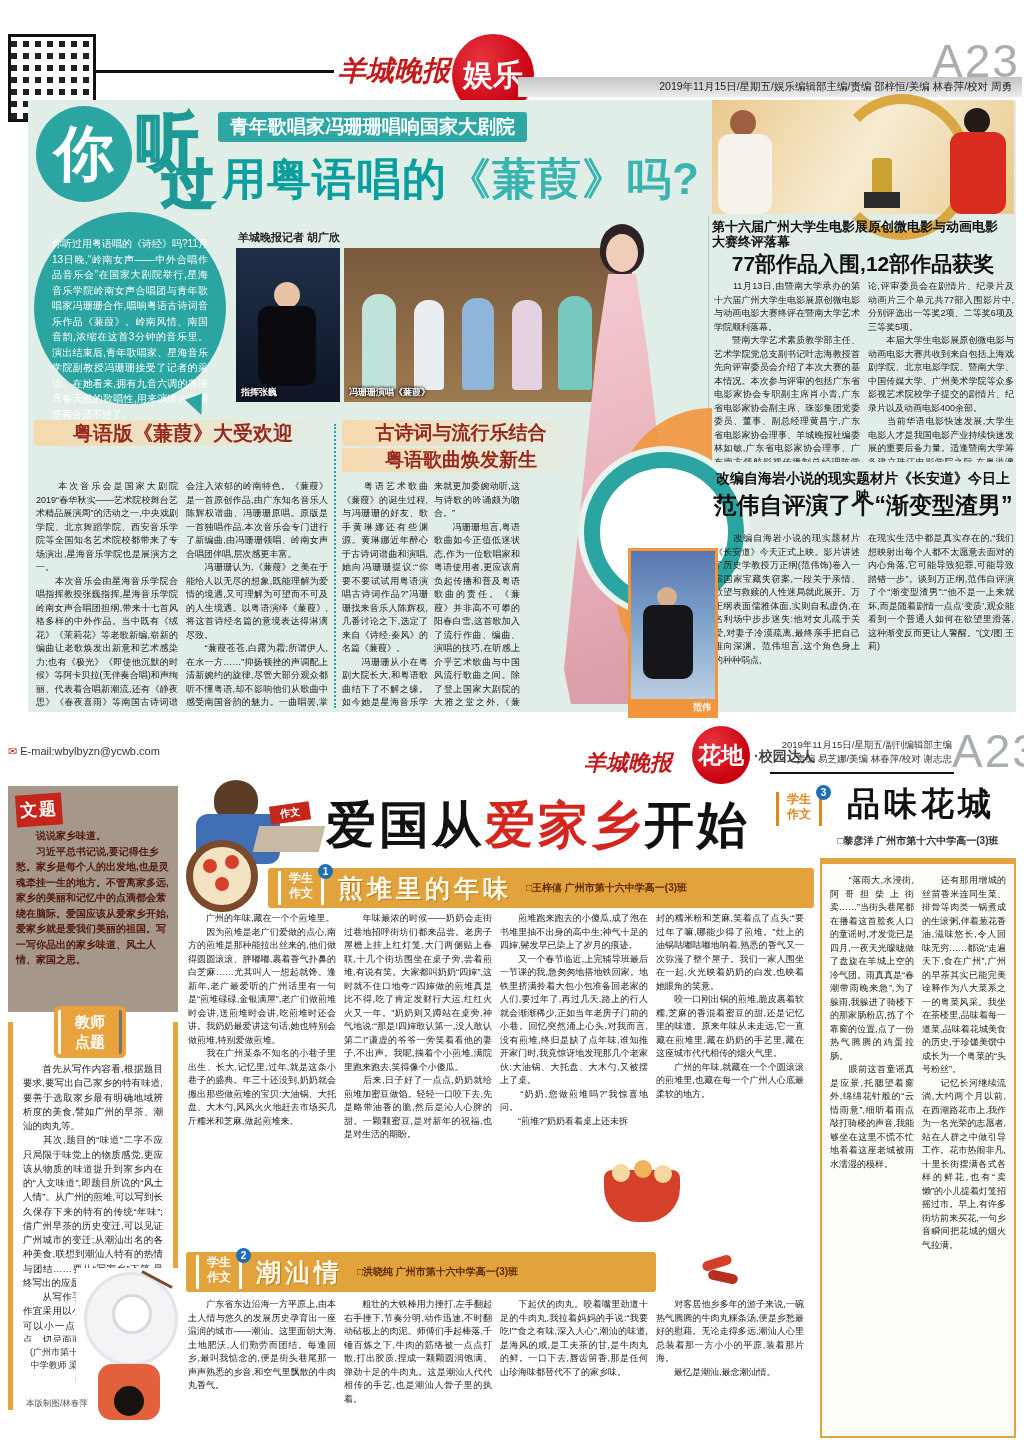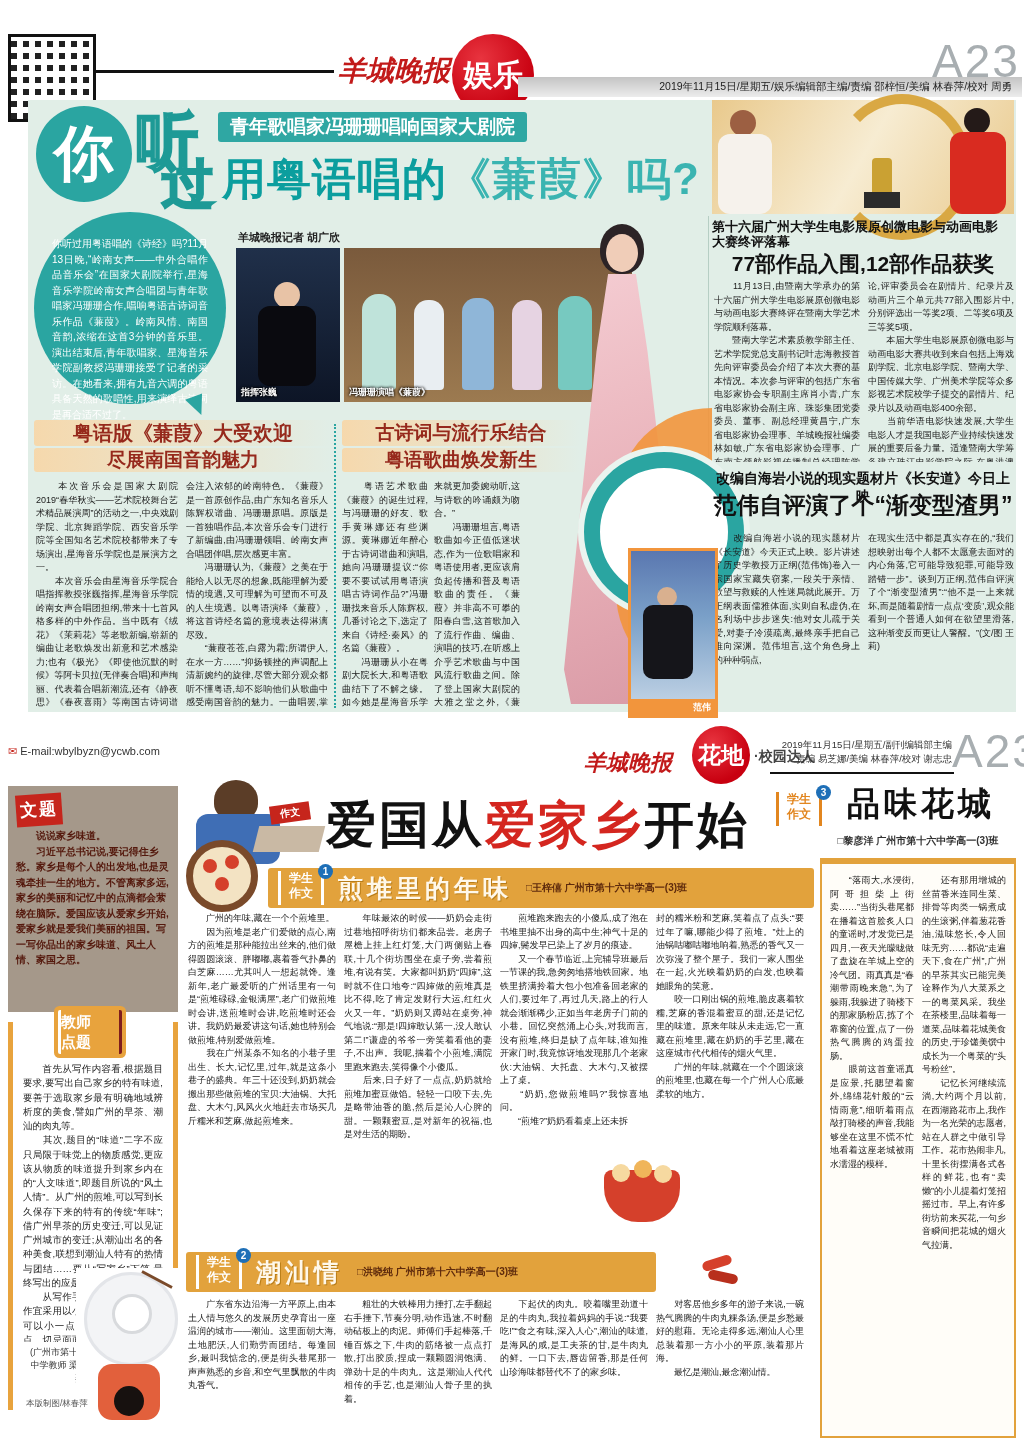--- a/index.html
+++ b/index.html
@@ -46,21 +46,21 @@
   .badge .num{position:absolute;top:-7px;right:-12px;width:15px;height:15px;border-radius:50%;
          background:#1e6fb7;color:#fff;font-size:10px;line-height:15px;font-weight:bold;}
   .band-title{color:#fff8ea;font-weight:900;font-size:25px;letter-spacing:4px;
               text-shadow:1px 1px 0 #b97d18;}
   .band-byline{color:#5e2a0c;font-weight:bold;font-size:10px;}
   .wenti{background:#a5988a;color:#54180c;}
   .wenti-label{float:left;width:46px;height:32px;background:#c6251c;color:#fff;
       font-size:17px;font-weight:900;text-align:center;line-height:32px;margin:0 6px 2px 0;
       transform:rotate(-4deg);letter-spacing:2px;}
   .teach-label{background:#e8a33d;color:#fff;font-weight:900;font-size:15px;line-height:1.3;
-      border-left:3px solid #fff;border-right:3px solid #7f1d1d;
+      text-align:center;border-left:3px solid #fff;border-right:3px solid #737373;
       box-shadow:0 0 0 4px #e8a33d;border-radius:2px;}
   .teacher{background:#fff;border-left:5px solid #e8a33d;border-right:5px solid #e8a33d;}
   .flhead{font-size:50px;font-weight:900;color:#111;letter-spacing:3px;white-space:nowrap;}
   .flhead .red{color:#d4261f;}
   .box3{background:#fffdf8;border:2px solid #e2a23c;border-top:6px solid #e2a23c;}
   .sig{text-align:right;font-size:9px;color:#333;}
 </style>
 </head>
 <body>
 
@@ -107,21 +107,20 @@
     <div class="caption">冯珊珊演唱《蒹葭》</div>
   </div>
 
   <div class="abs" style="left:524px;top:222px;width:186px;height:490px;">
     <div class="abs" style="left:76px;top:2px;width:44px;height:50px;border-radius:50% 50% 45% 45%;background:#2c2326;"></div>
     <div class="abs" style="left:82px;top:12px;width:32px;height:38px;border-radius:50%;background:#f0cdb8;"></div>
     <div class="abs" style="left:40px;top:52px;width:116px;height:430px;background:linear-gradient(160deg,#f4ccd2,#e7aeb6 60%,#d99aa6);clip-path:polygon(38% 0,62% 0,72% 18%,88% 55%,100% 92%,96% 100%,6% 100%,0 92%,14% 55%,28% 18%);"></div>
   </div>
 
   <div class="abs subhead" style="left:34px;top:420px;width:298px;height:26px;line-height:26px;font-size:20px;">粤语版《蒹葭》大受欢迎</div>
-  <div class="abs subhead" style="left:34px;top:448px;width:298px;height:24px;line-height:24px;">尽展南国音韵魅力</div>
   <div class="abs col" style="left:36px;top:480px;width:142px;height:228px;">　　本次音乐会是国家大剧院2019“春华秋实——艺术院校舞台艺术精品展演周”的活动之一,中央戏剧学院、北京舞蹈学院、西安音乐学院等全国知名艺术院校都带来了专场演出,星海音乐学院也是展演方之一。
 　　本次音乐会由星海音乐学院合唱指挥教授张巍指挥,星海音乐学院岭南女声合唱团担纲,带来十七首风格多样的中外作品。当中既有《绒花》《茉莉花》等老歌新编,崭新的编曲让老歌焕发出新意和艺术感染力;也有《极光》《即使他沉默的时候》等阿卡贝拉(无伴奏合唱)和声绚丽、代表着合唱新潮流,还有《静夜思》《春夜喜雨》等南国古诗词谱曲作品。
 　　粤语艺术歌曲《蒹葭》的登场,为这场音乐</div>
   <div class="abs col" style="left:186px;top:480px;width:142px;height:228px;">会注入浓郁的岭南特色。《蒹葭》是一首原创作品,由广东知名音乐人陈辉权谱曲、冯珊珊原唱。原版是一首独唱作品,本次音乐会专门进行了新编曲,由冯珊珊领唱、岭南女声合唱团伴唱,层次感更丰富。
 　　冯珊珊认为,《蒹葭》之美在于能给人以无尽的想象,既能理解为爱情的境遇,又可理解为可望而不可及的人生境遇。以粤语演绎《蒹葭》,将这首诗经名篇的意境表达得淋漓尽致。
 　　“蒹葭苍苍,白露为霜;所谓伊人,在水一方……”抑扬顿挫的声调配上清新婉约的旋律,尽管大部分观众都听不懂粤语,却不影响他们从歌曲中感受南国音韵的魅力。一曲唱罢,掌声雷动。</div>
 
   <div class="abs dotline" style="left:334px;top:424px;height:284px;"></div>
 
   <div class="abs subhead" style="left:342px;top:420px;width:238px;height:26px;line-height:26px;">古诗词与流行乐结合</div>

